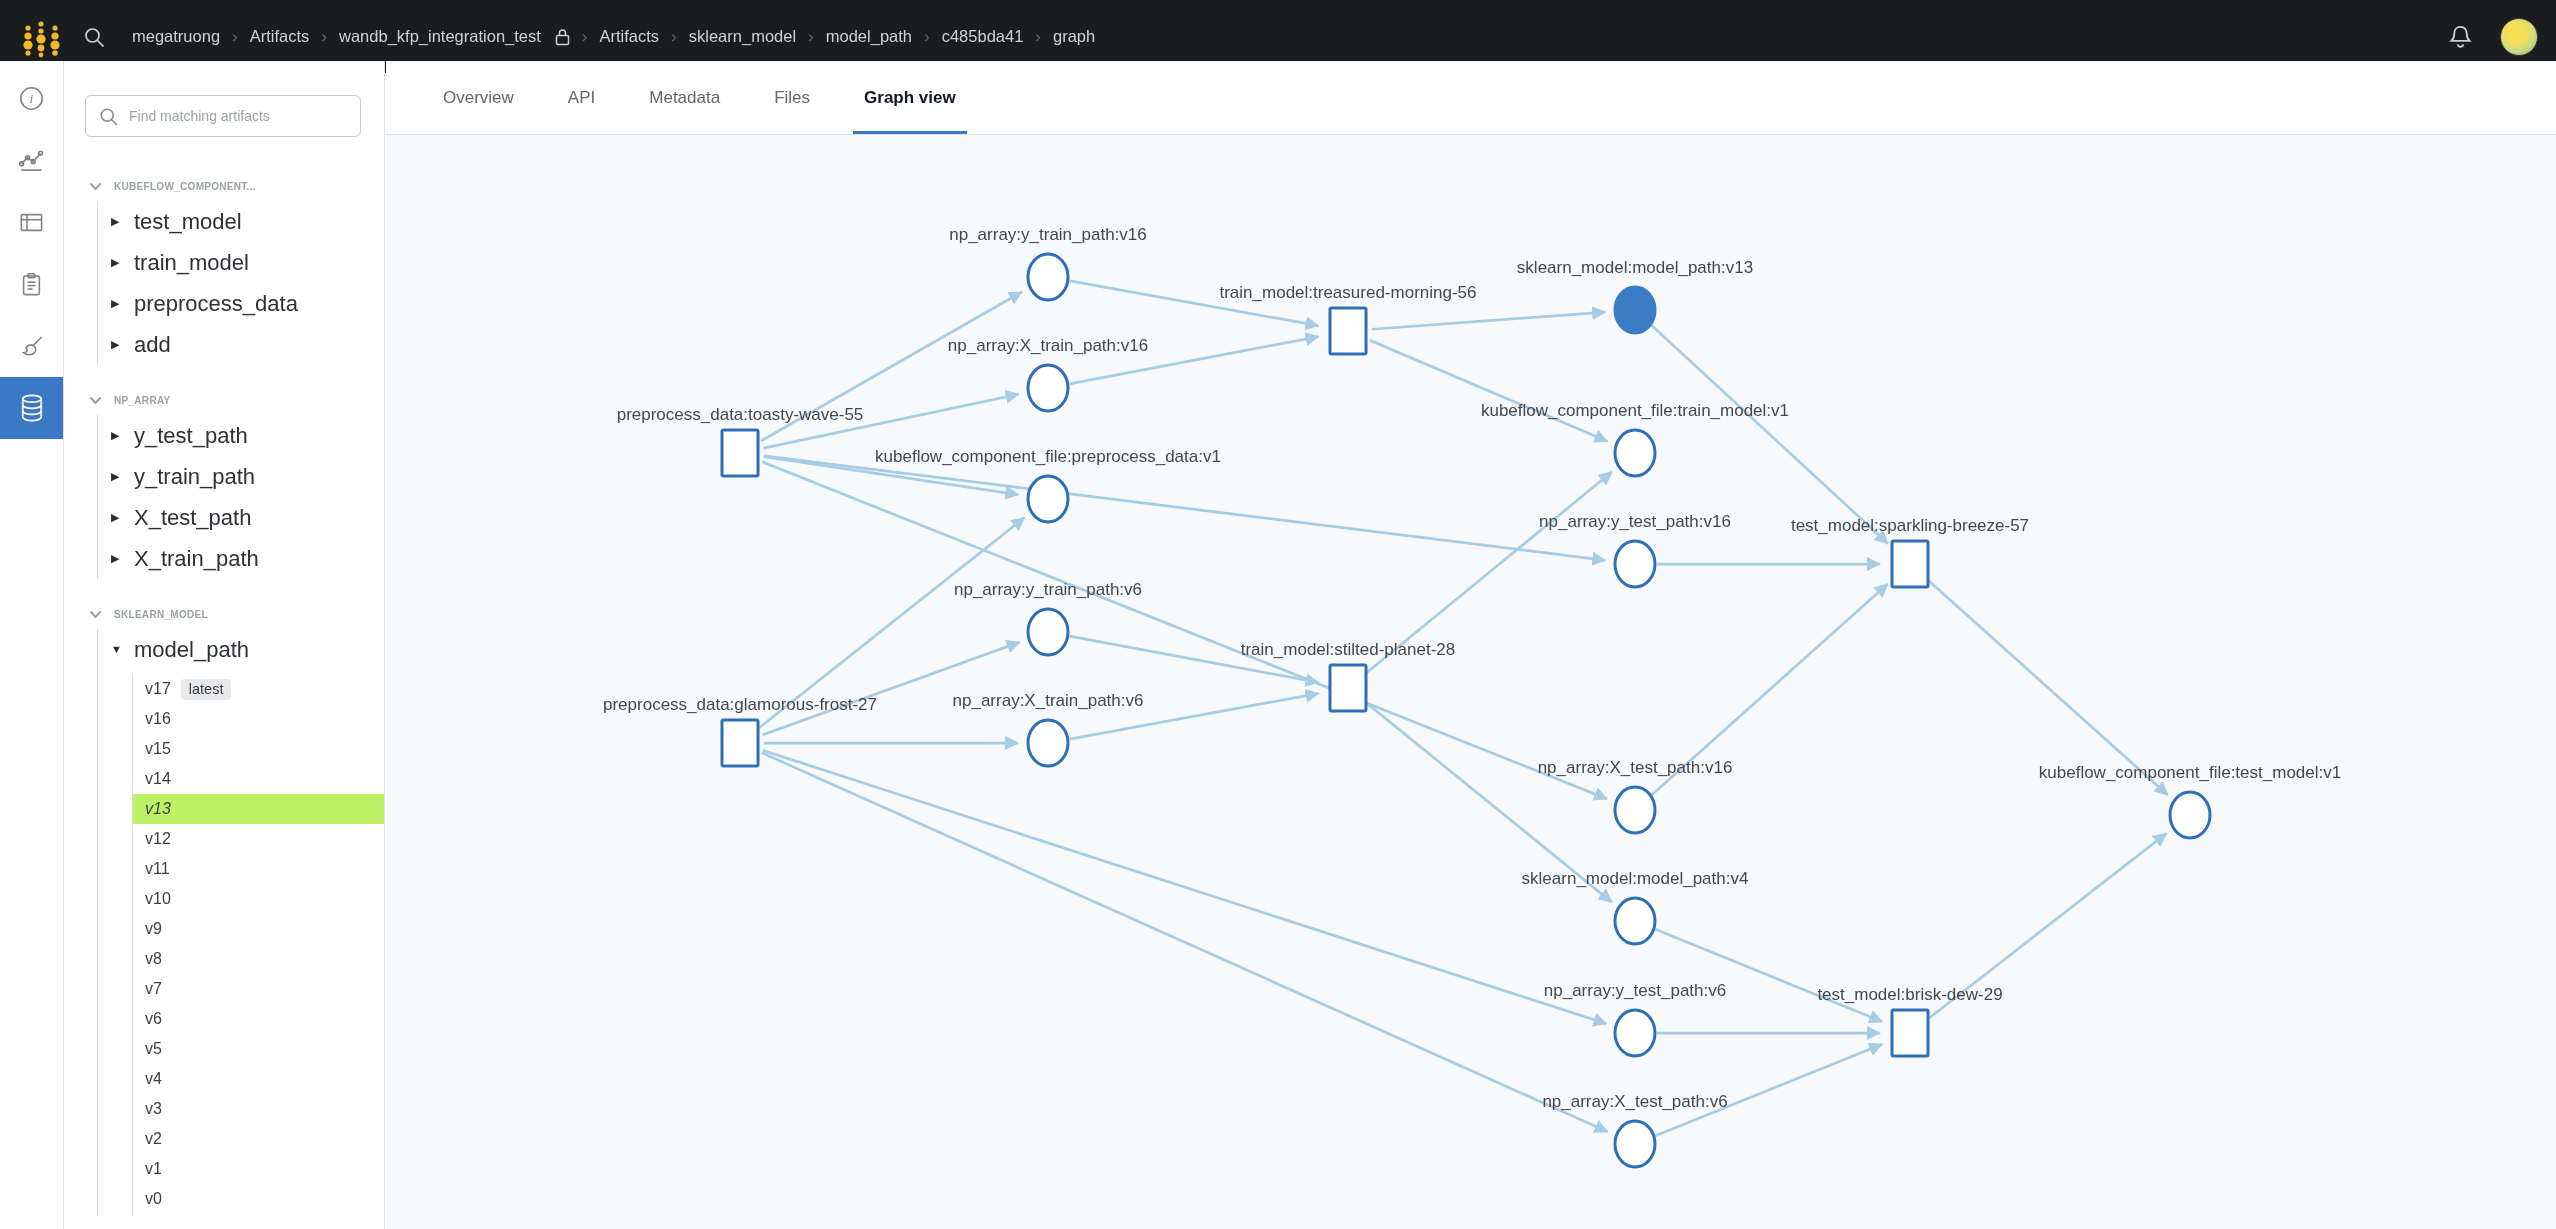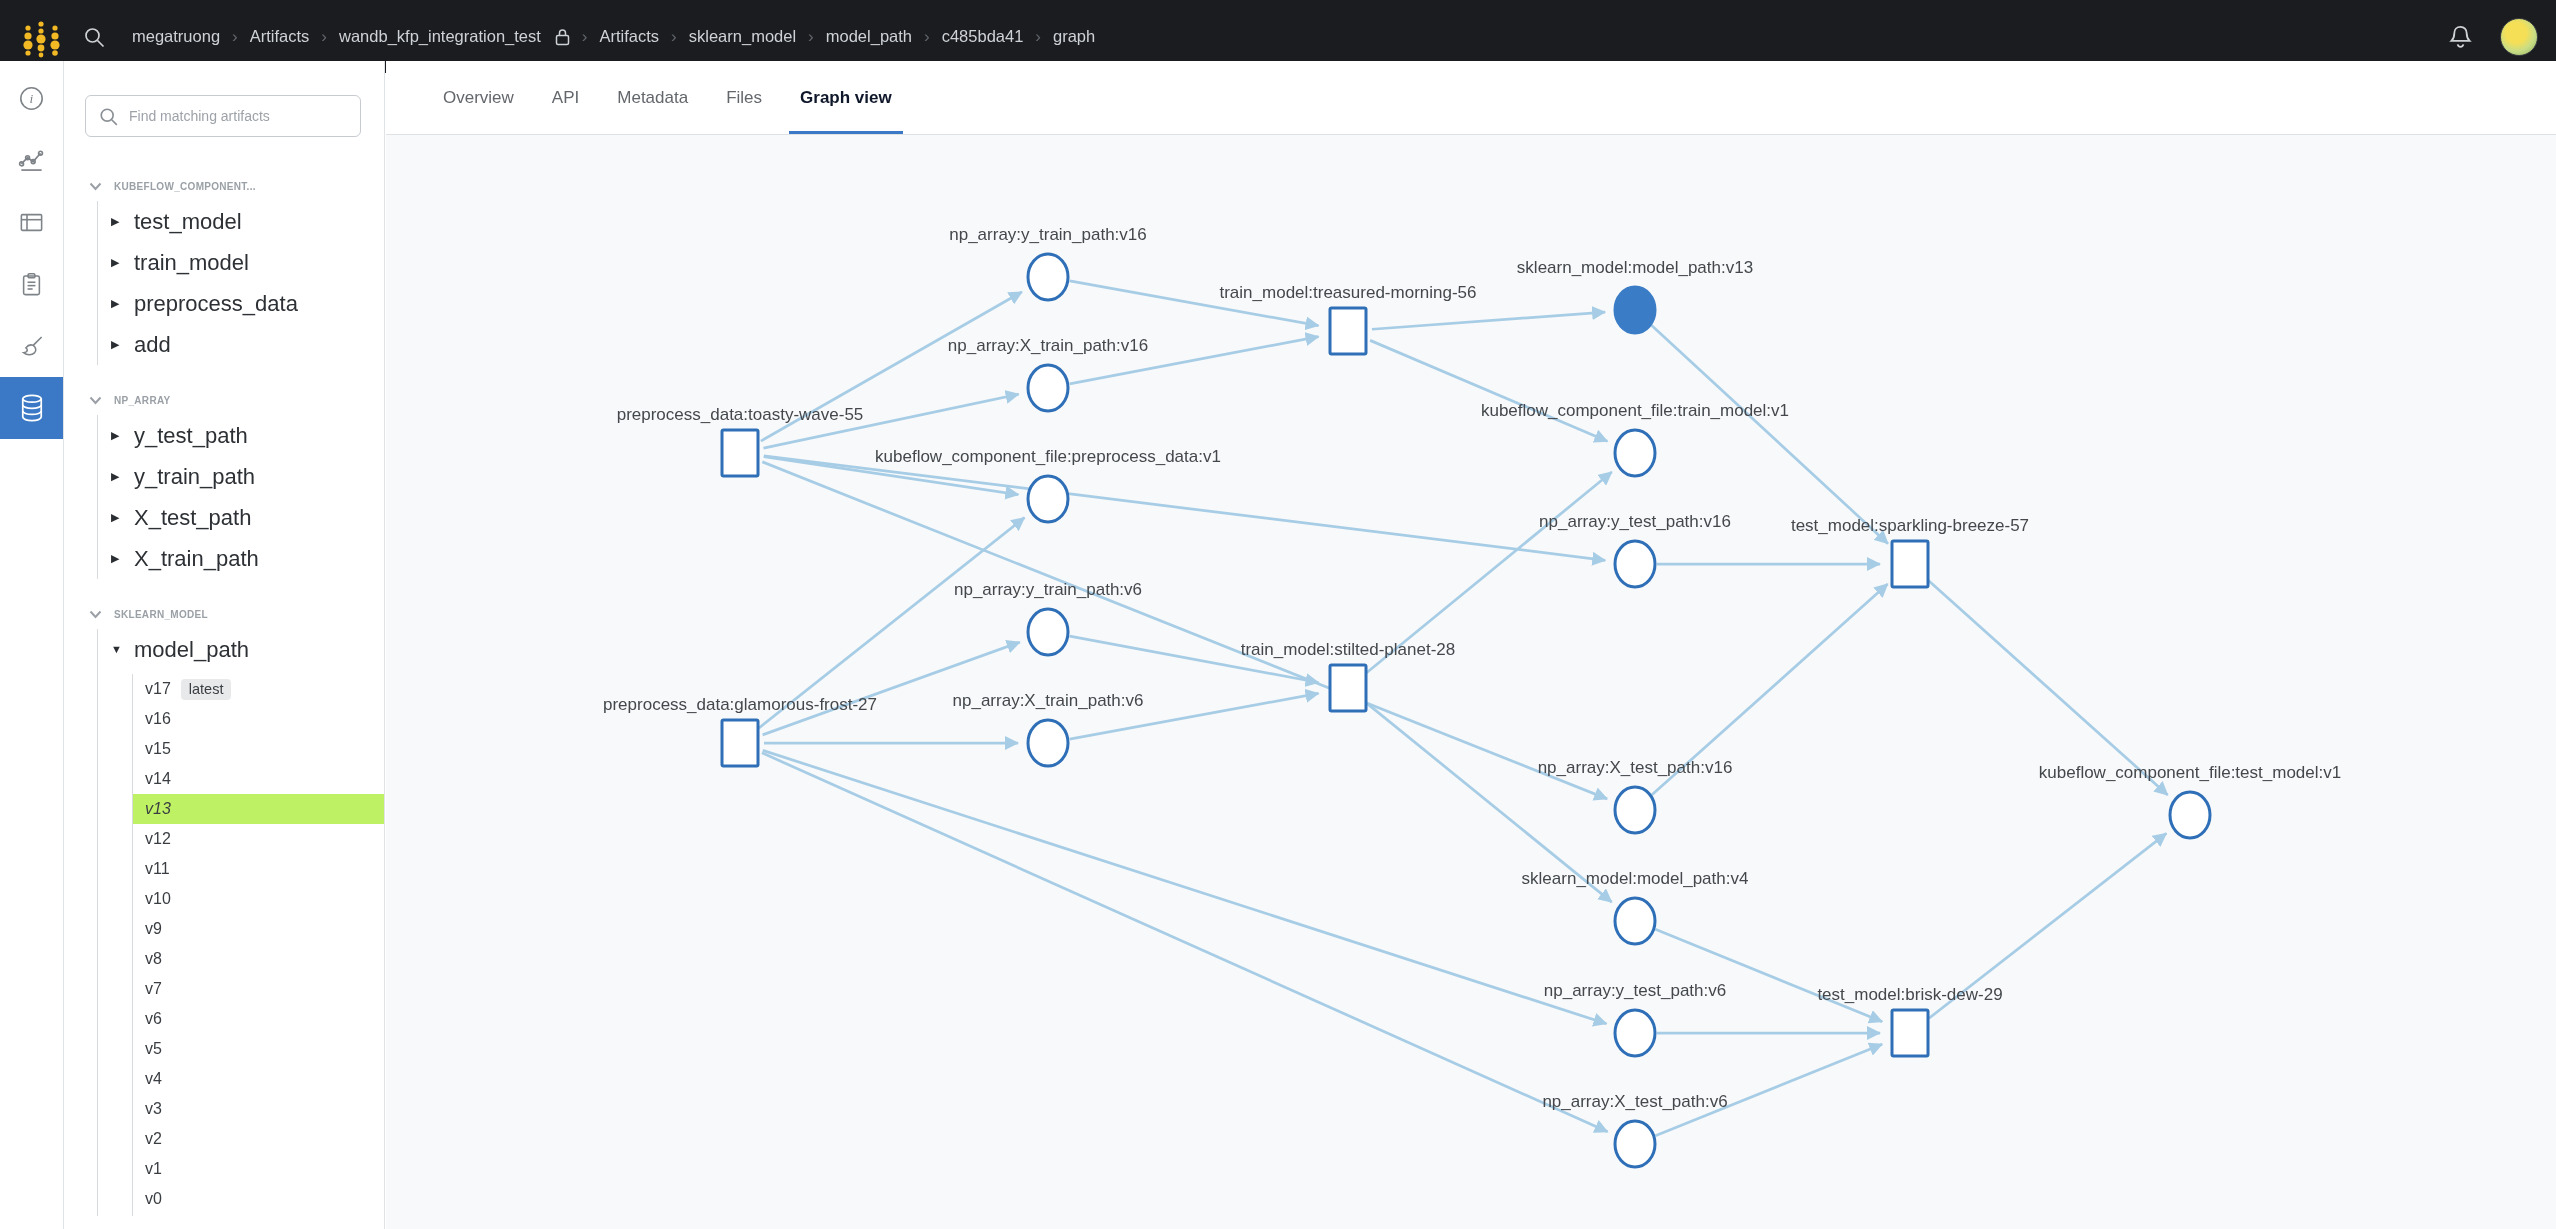--- a/index.html
+++ b/index.html
@@ -55,21 +55,21 @@
   .version-row { height:30px; display:flex; align-items:center; padding-left:12px;
     font-size:16px; color:#3a3e42; cursor:pointer; margin-right:0; }
   .version-row.selected { background:#bef264;font-style:italic; }
   .badge { margin-left:10px; background:#e7e9eb; border-radius:4px; padding:2px 8px 3px;
     font-size:14.5px; color:#3a3e42; }
 
   
   .main { position:absolute; left:386px; top:61px; right:0; bottom:0; background:#f8f9fa; }
   .tabsbar { position:absolute; left:0; right:0; top:0; height:74px; background:#fff;
     border-bottom:1px solid #dfe2e5; display:flex; align-items:stretch; padding-left:46px;
-    gap:16px; }
+    gap:32px; }
   .tab { display:flex; align-items:center; padding:0 11px; font-size:17px; color:#63676c;
     cursor:pointer; position:relative; white-space:nowrap; }
   .tab.active { color:#0f172a; font-weight:700; }
   .tab.active::after { content:""; position:absolute; left:0; right:0; bottom:0; height:3px;
     background:#3b79c6; }
   .toolbar { position:absolute; left:0; right:0; top:74px; height:66px; display:flex;
     align-items:center; padding:0 36px 0 28px; }
   .toggle { width:46px; height:25px; border-radius:13px; position:relative; cursor:pointer;
     flex:0 0 auto; }
   .toggle .knob { width:25px; height:25px; border-radius:50%; background:#fdfdfd;

